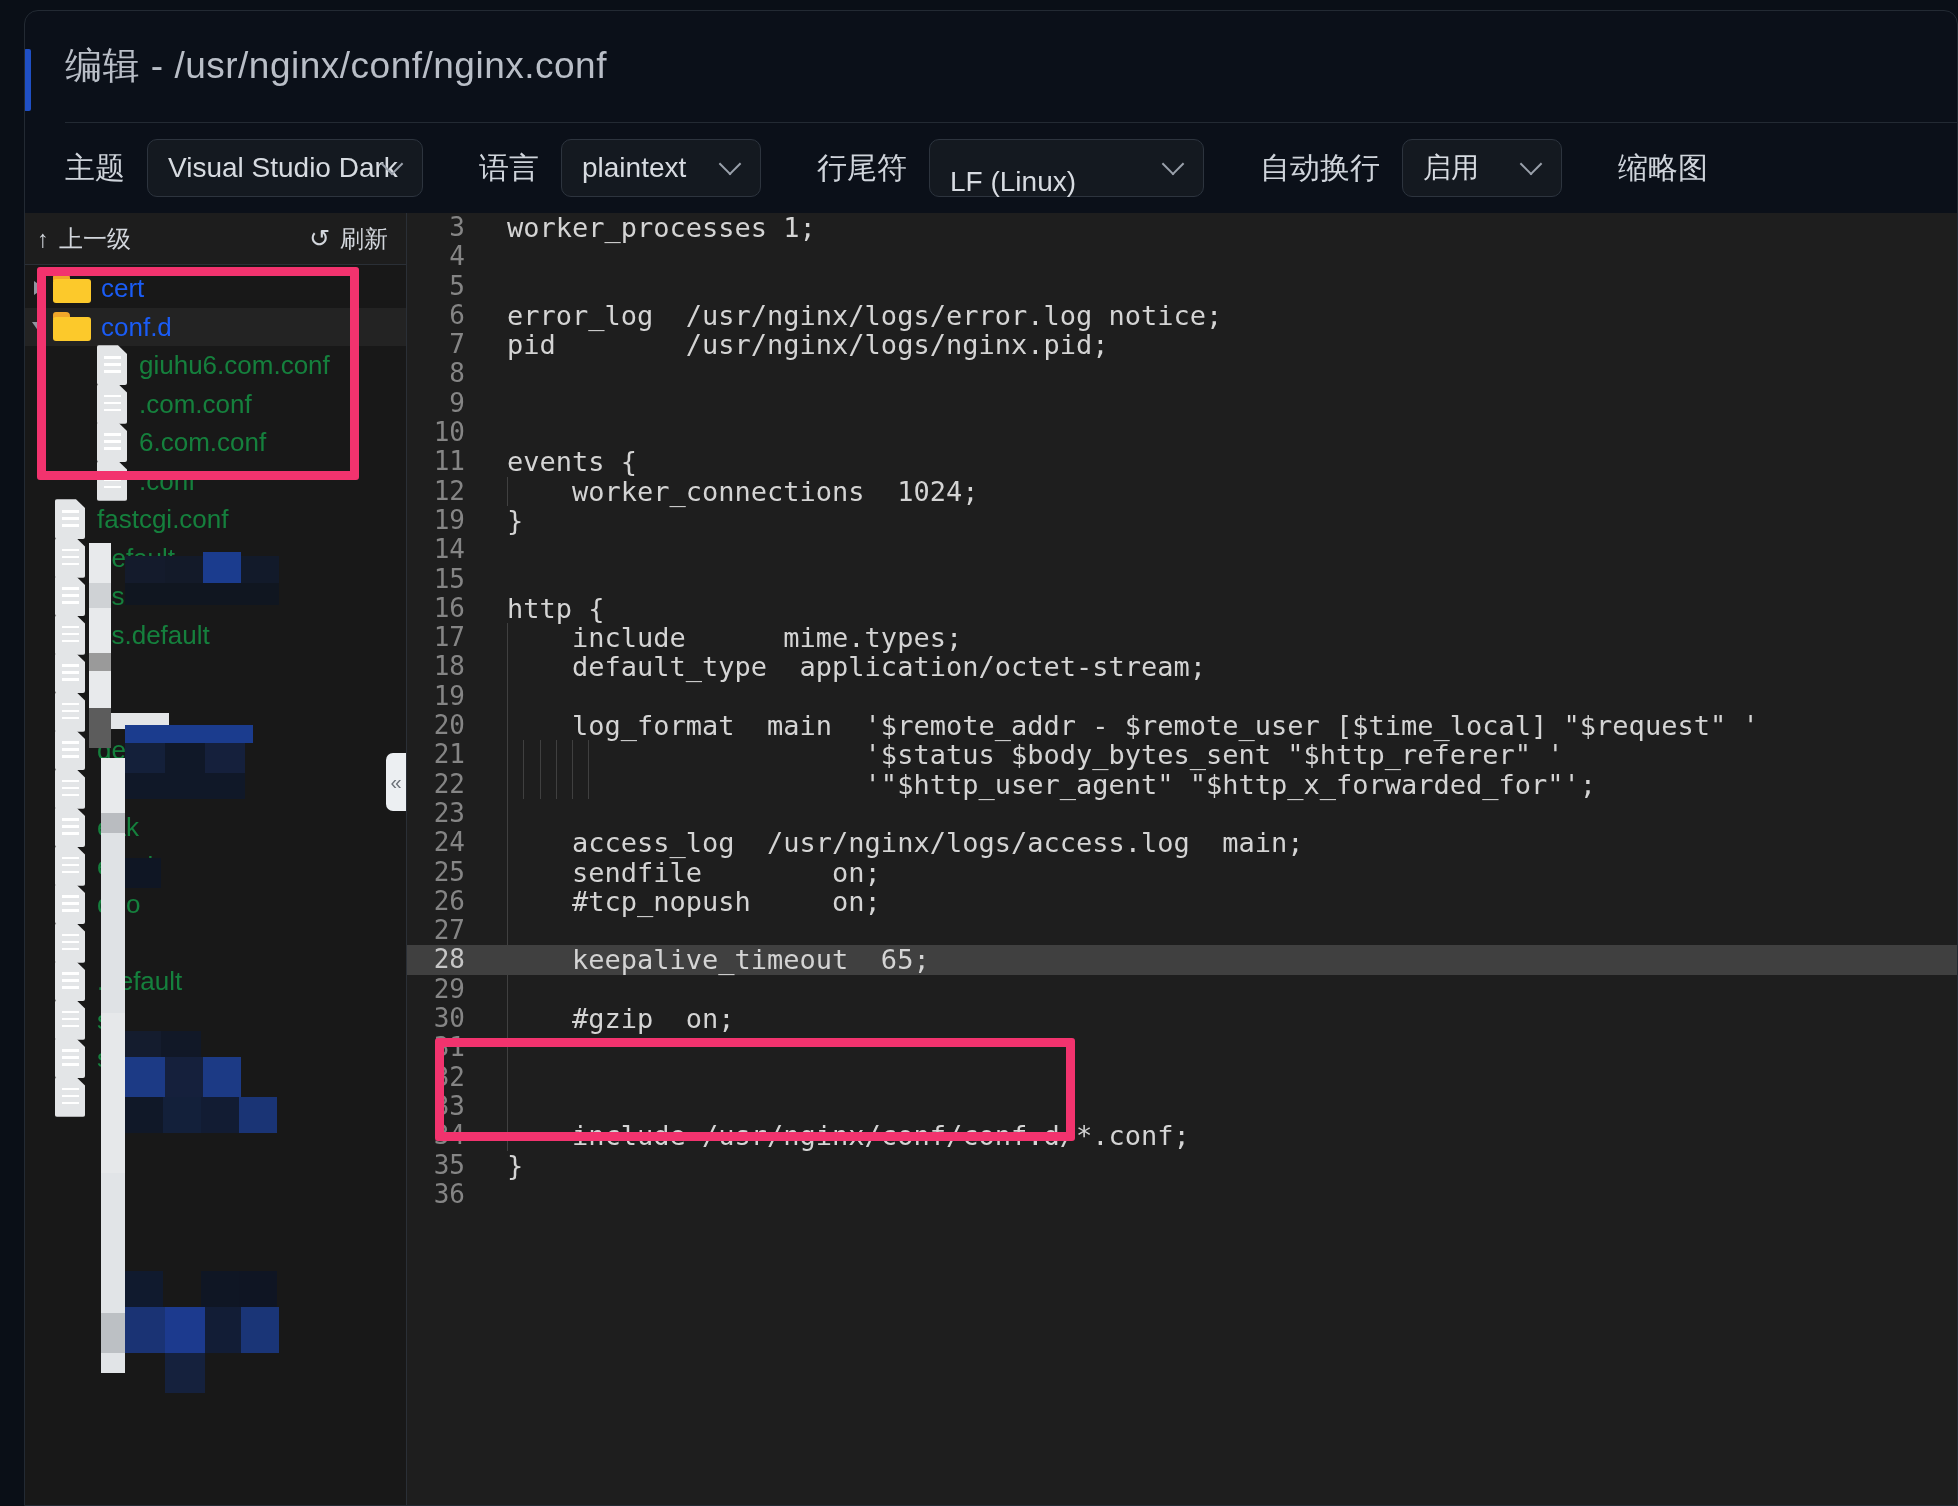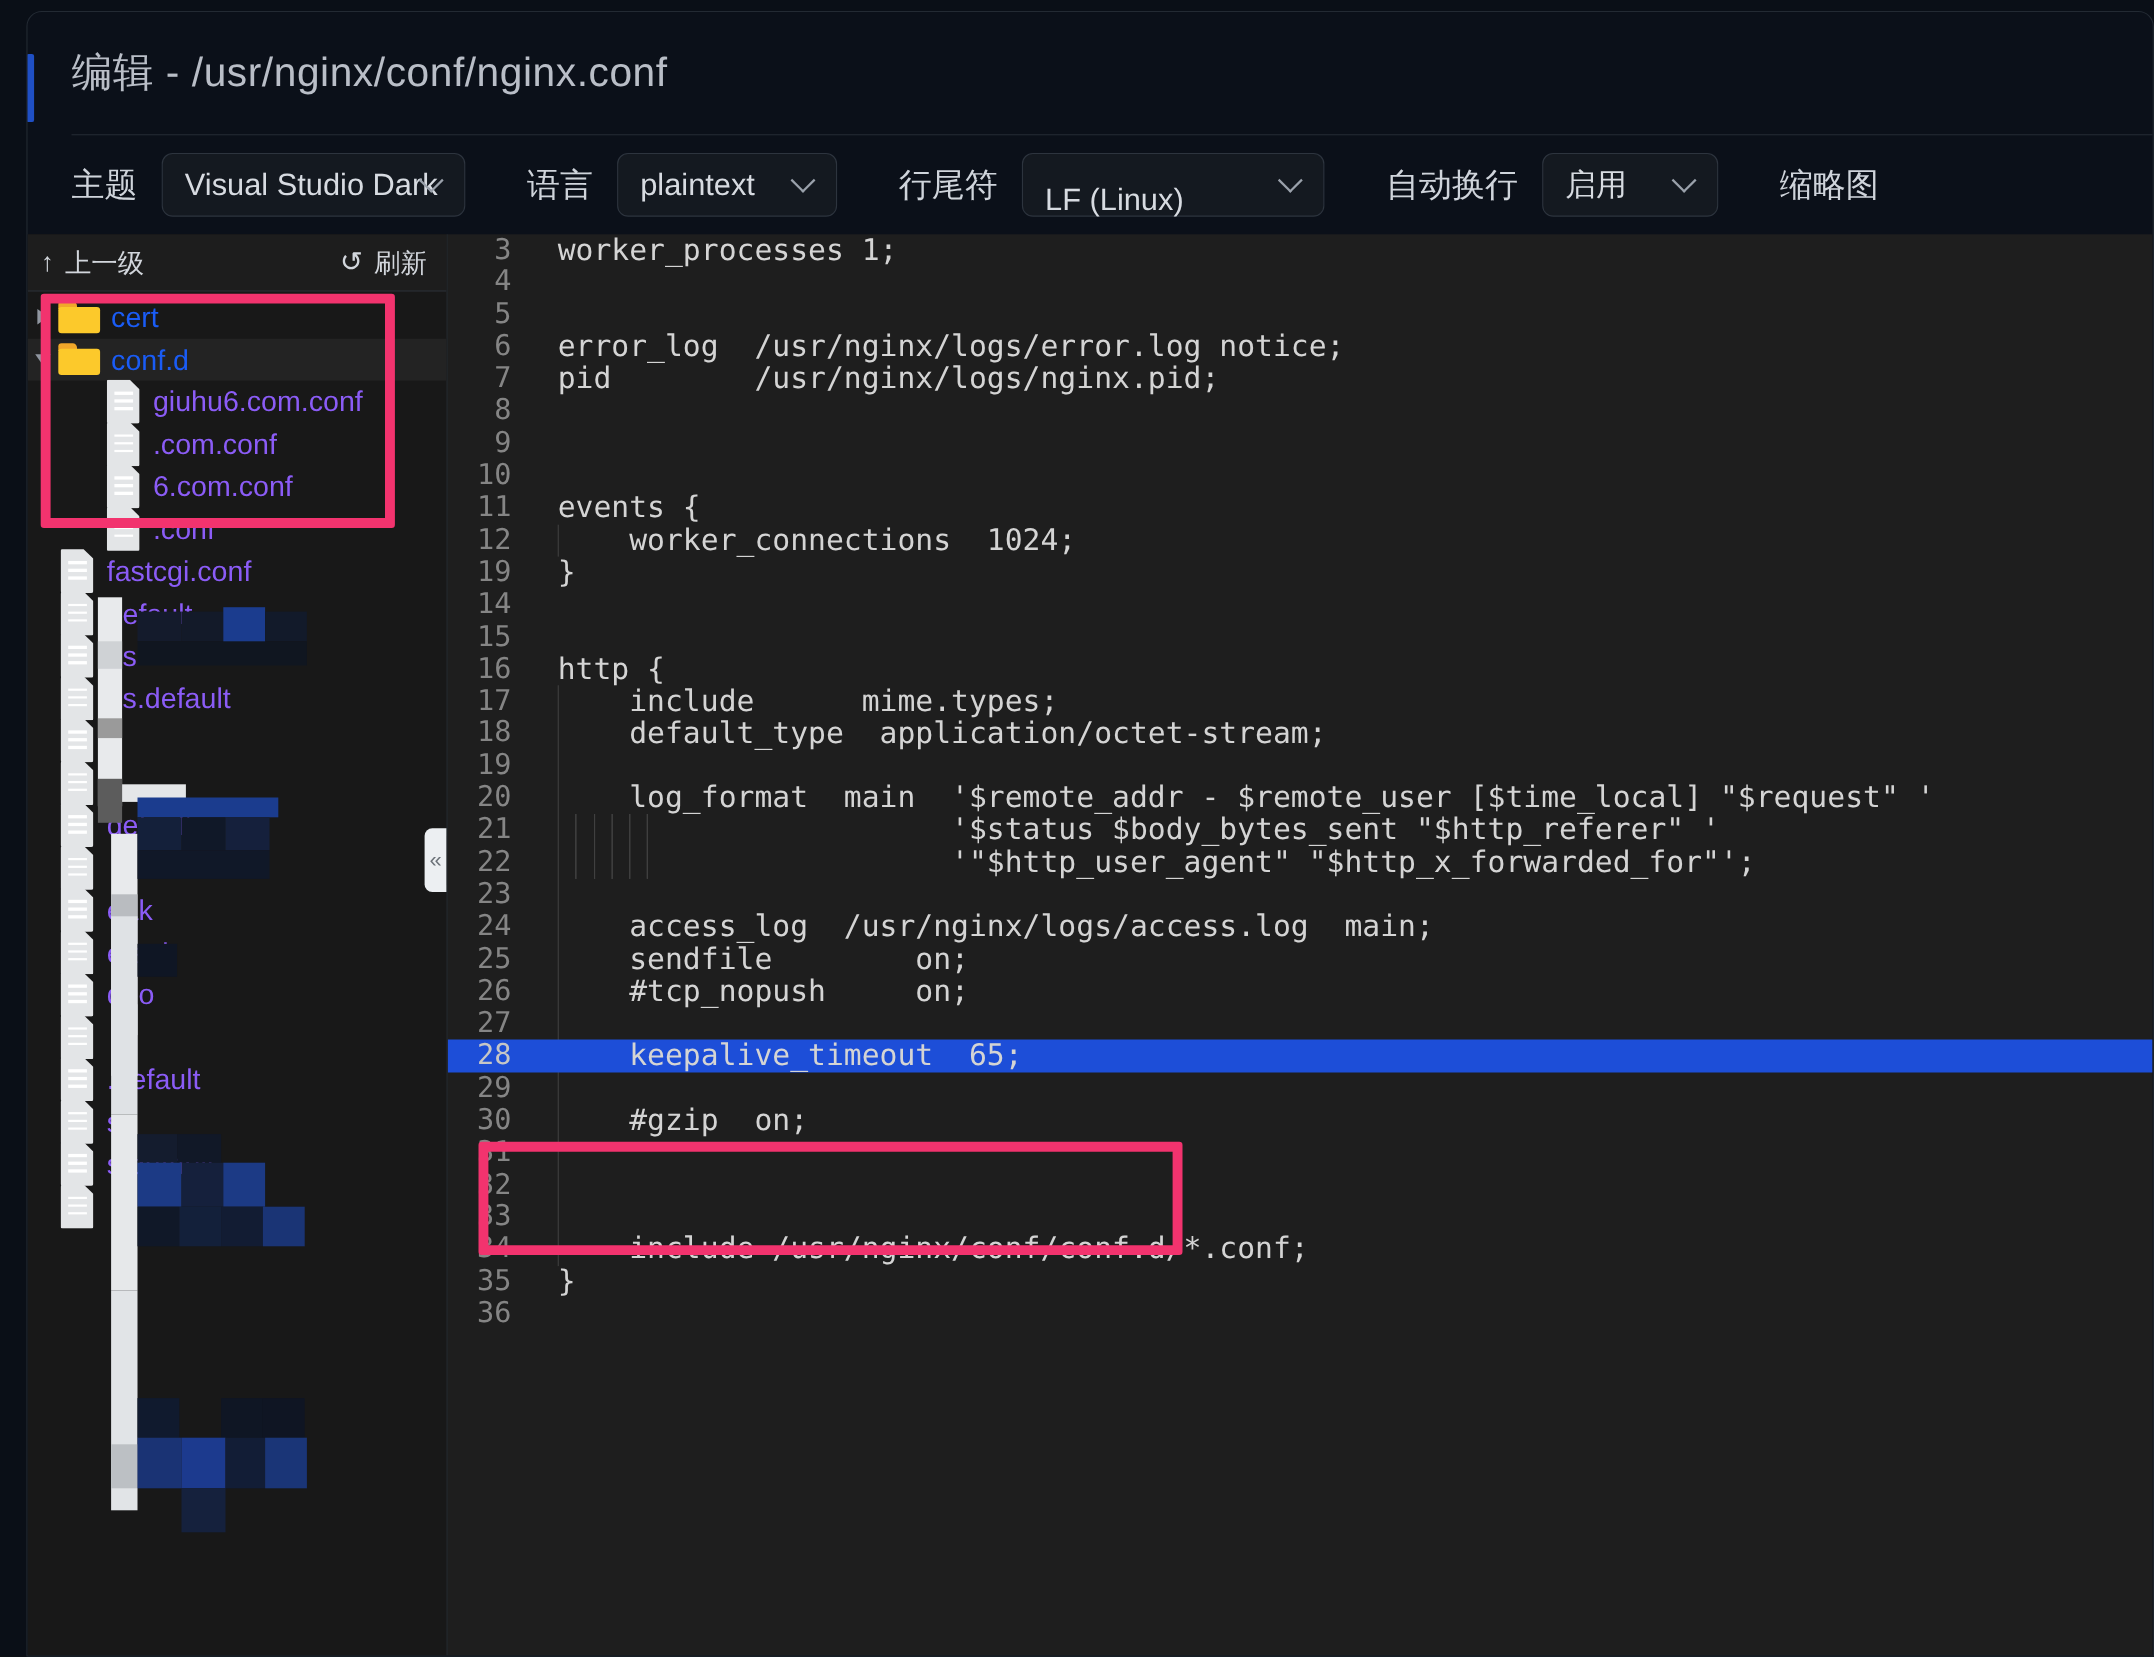--- a/index.html
+++ b/index.html
@@ -99,42 +99,42 @@
   }
   .fileic{
     width:34px;height:42px;flex:0 0 34px;margin-right:10px;position:relative;
   }
   .fileic:before{
     content:"";position:absolute;left:2px;top:1px;width:30px;height:40px;
     background:#e3e5e7;border-radius:2px;
     clip-path:polygon(0 0,70% 0,100% 22%,100% 100%,0 100%);
   }
   .fileic .ln{position:absolute;left:9px;width:17px;height:2.5px;background:#fff;}
-  .name{font-size:26px;color:#8b5cf6;line-height:1;}
+  .name{font-size:26px;color:#15803d;line-height:1;}
   .name.folder-name{color:#1a5cf5;}
   .indent{width:42px;flex:0 0 42px;}
   
   .mosaic{position:absolute;pointer-events:none;}
   .mz{position:absolute;}
   
   .collapse-handle{
     position:absolute;right:0;top:540px;width:20px;height:58px;
     background:#eceff2;border-radius:7px 0 0 7px;
     display:flex;align-items:center;justify-content:center;
     color:#6b7178;font-size:20px;z-index:30;
   }
   
   .editor{position:relative;flex:1;background:#1e1e1e;overflow:hidden;}
   .code{
     position:absolute;left:0;top:0;right:0;bottom:0;
     font-family:"DejaVu Sans Mono","Liberation Mono",monospace;
     font-size:27px;line-height:29.3px;
   }
   .cl{position:relative;height:29.3px;white-space:pre;}
-  .cl.cur{background:#1d4ed8;}
+  .cl.cur{background:#404040;}
   .gutter{
     position:absolute;left:0;width:58px;text-align:right;color:#858585;
     font-size:26px;
   }
   .cl.cur .gutter{color:#c6c6c6;}
   .ctext{position:absolute;left:100px;color:#d4d4d4;}
   .guides{position:absolute;left:100px;top:0;bottom:0;width:900px;}
   .g{position:absolute;top:0;bottom:0;width:1px;background:#404040;}
   
   .anno{

